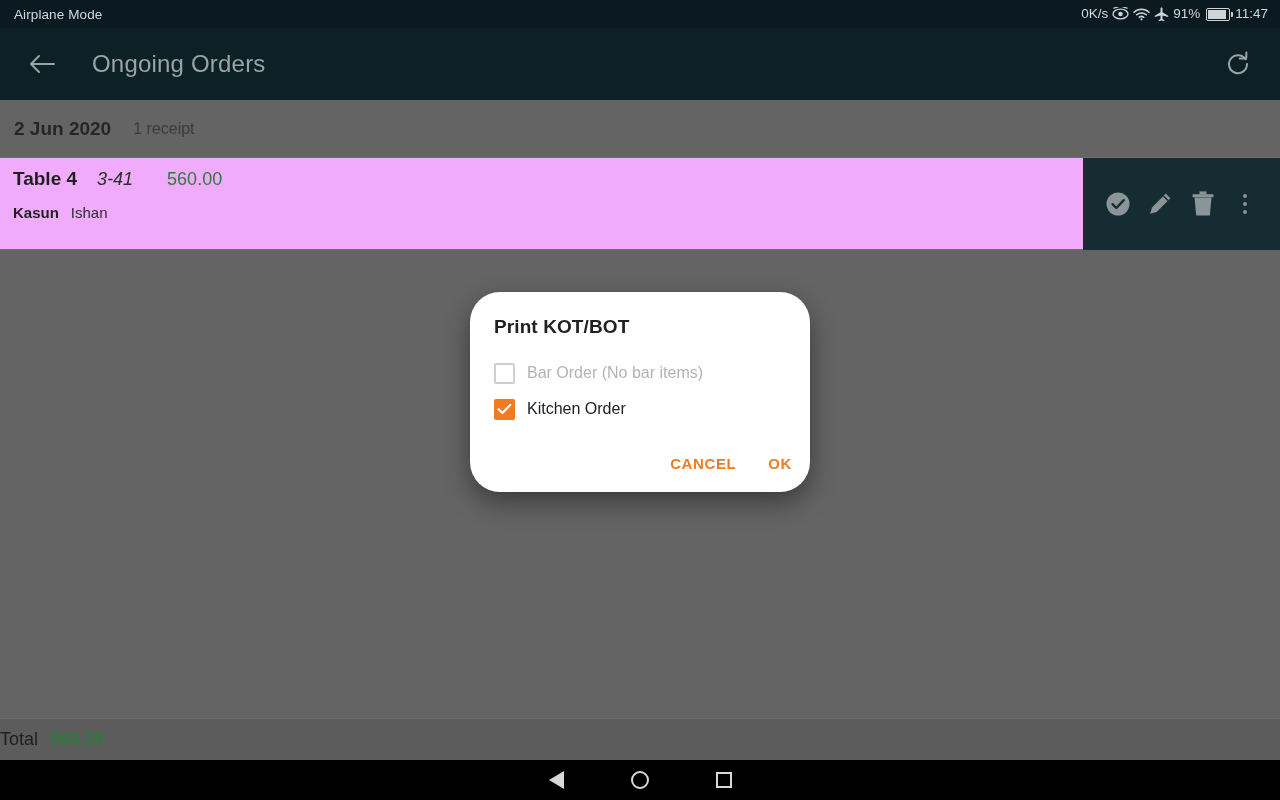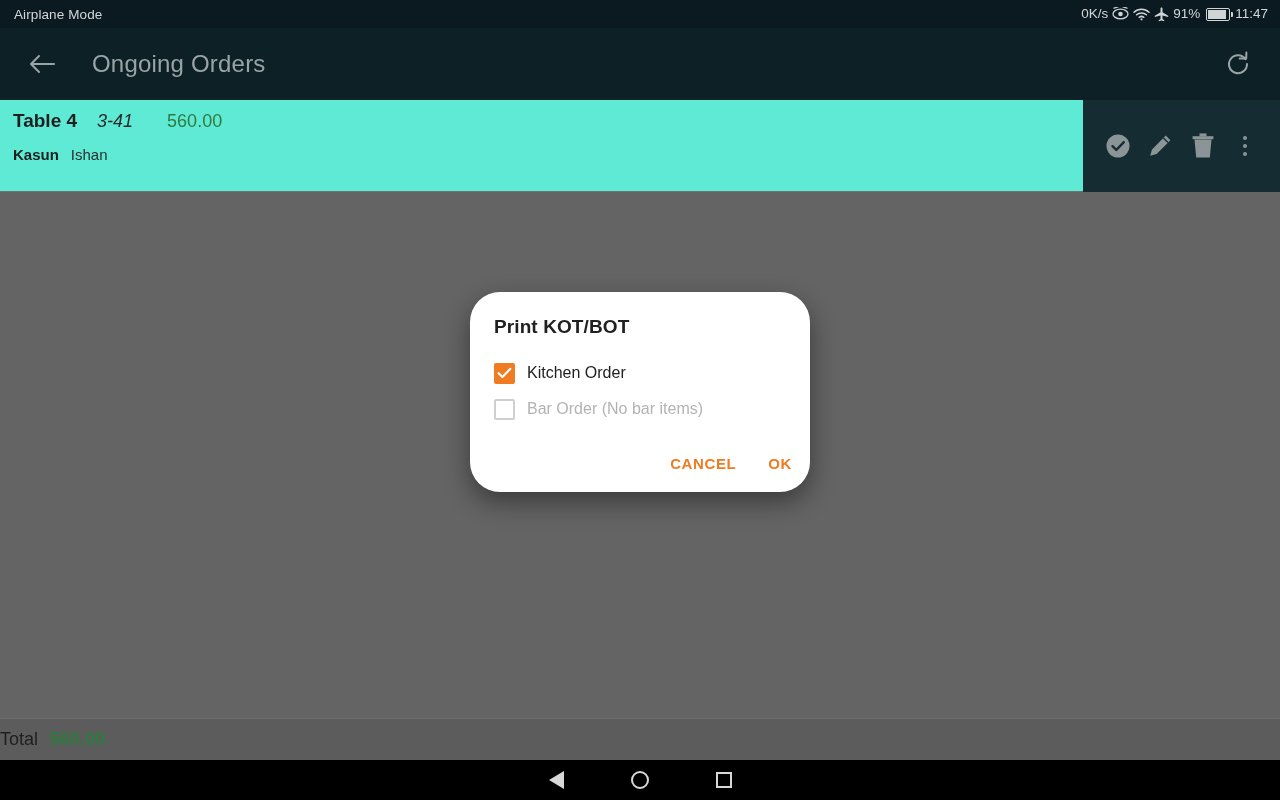--- a/index.html
+++ b/index.html
@@ -101,21 +101,21 @@
     font-size: 19px; font-weight: bold; color: #262626;
   }
   .datehdr .d-count {
     font-size: 16px; color: #3b3b3b;
   }
 
   .orderrow {
     position: relative;
     height: 92px;
     border-bottom: 1px solid #717171;
-    background: #5eead4;
+    background: #f0abfc;
   }
   .or-main {
     padding: 10px 0 0 13px;
   }
   .or-line1 {
     display: flex; align-items: baseline; gap: 20px;
   }
   .or-table { font-size: 19px; font-weight: bold; color: #1f1f1f; }
   .or-code  { font-size: 18px; color: #2a2a2a; font-style: italic; }
   .or-amt   { font-size: 18px; color: #2f7a3e; margin-left: 14px; }
@@ -287,20 +287,24 @@
     <div class="refresh">
       <svg width="26" height="26" viewBox="0 0 26 26">
         <path d="M20.5 8.2 A9 9 0 1 0 22 13" fill="none" stroke="#9aa4a6" stroke-width="2" stroke-linecap="round"></path>
         <path d="M14.8 7.6 L21.2 7.4 L21.4 1.6" fill="none" stroke="#9aa4a6" stroke-width="2" stroke-linecap="round" stroke-linejoin="round"></path>
       </svg>
     </div>
   </div>
 
   <div class="content">
 
+    <div class="datehdr">
+      <span class="d-date">2 Jun 2020</span>
+      <span class="d-count">1 receipt</span>
+    </div>
 
     <div class="orderrow">
       <div class="or-main">
         <div class="or-line1">
           <span class="or-table">Table 4</span>
           <span class="or-code">3-41</span>
           <span class="or-amt">560.00</span>
         </div>
         <div class="or-line2">
           <span class="or-first">Kasun</span>
@@ -343,33 +347,33 @@
     <div class="totalbar">
       <span class="t-label">Total</span>
       <span class="t-value">560.00</span>
     </div>
   </div>
 
   <div class="dialog">
     <div class="dlg-title">Print KOT/BOT</div>
 
     <div class="dlg-list">
+      <div class="cbrow disabled">
+        <span class="cbox unchecked"></span>
+        <span class="cblabel">Bar Order (No bar items)</span>
+      </div>
+
       <div class="cbrow">
         <span class="cbox checked">
           <svg width="15" height="12" viewBox="0 0 15 12">
             <path d="M1.6 6.2 L5.4 10 L13.2 1.9" fill="none" stroke="#ffffff" stroke-width="2.2" stroke-linecap="round" stroke-linejoin="round"></path>
           </svg>
         </span>
         <span class="cblabel">Kitchen Order</span>
       </div>
-
-      <div class="cbrow disabled">
-        <span class="cbox unchecked"></span>
-        <span class="cblabel">Bar Order (No bar items)</span>
-      </div>
     </div>
 
     <div class="dlg-actions">
       <button class="dlg-btn">CANCEL</button>
       <button class="dlg-btn">OK</button>
     </div>
   </div>
 
   <div class="navbar">
     <div class="nav-btn">

